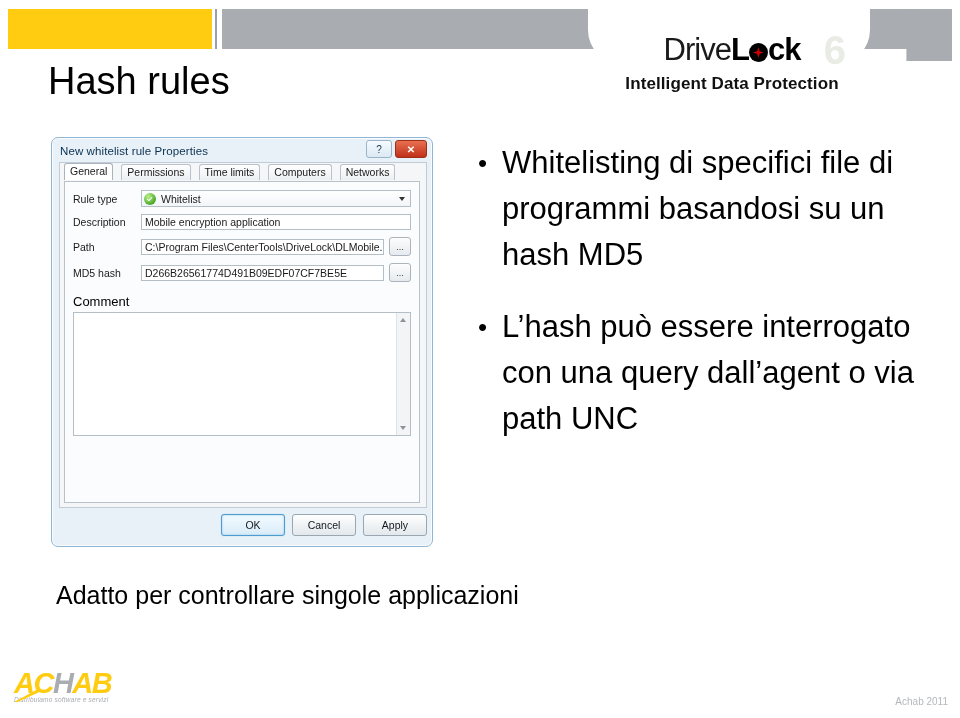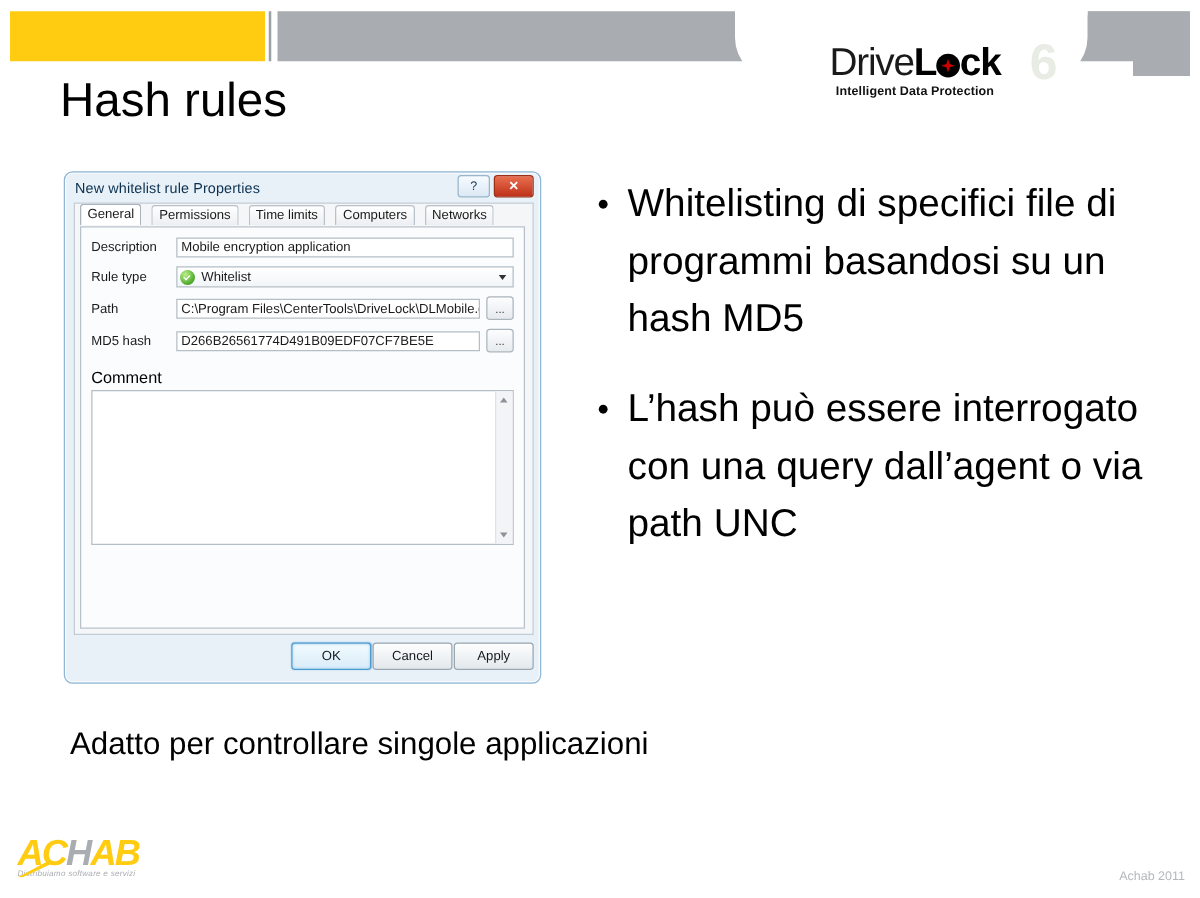--- a/index.html
+++ b/index.html
@@ -30,21 +30,21 @@
       font-family:"Liberation Sans",sans-serif;}
   #logo-l{font-size:31px;font-weight:bold;letter-spacing:-1px;color:#000;}
   #logo-lockhole{display:inline-block;position:relative;width:19px;height:19px;border-radius:50%;
       background:#000;vertical-align:-2px;}
   #logo-lockhole::after{content:"";position:absolute;left:4px;top:4px;width:11px;height:11px;
       background:#cc0000;border-radius:2px;
       clip-path:polygon(50% 0%,62% 38%,100% 50%,62% 62%,50% 100%,38% 62%,0% 50%,38% 38%);}
   #logo-ck{font-size:31px;font-weight:bold;letter-spacing:-1px;color:#000;}
   #logo-six{position:absolute;right:6px;top:-4px;font-size:40px;color:#e9ece4;font-weight:bold;
       line-height:40px;}
-  #logo-tagline{font-size:10px;font-weight:bold;color:#111;letter-spacing:0.1px;margin-top:2px;}
+  #logo-tagline{font-size:17px;font-weight:bold;color:#111;letter-spacing:0.1px;margin-top:8px;}
 
   
   #page-title{position:absolute;left:48px;top:58px;font-size:38px;color:#000;line-height:46px;}
 
   
   #dialog{position:absolute;left:51px;top:137px;width:382px;height:410px;
       background:#e9f1f8;border:1px solid #8fb6d4;border-radius:7px;
       box-shadow:0 0 0 1px rgba(255,255,255,.7) inset;padding:0;box-sizing:border-box;}
   #dialog-titlebar{position:relative;height:22px;padding:3px 6px 0 8px;box-sizing:border-box;}
   #dialog-title-text{font-size:11.5px;color:#0a3050;letter-spacing:0.1px;}
@@ -90,21 +90,21 @@
   #comment-label{font-size:13px;margin:12px 0 3px 0;}
   #comment-box{height:122px;border:1px solid #b4bec6;background:#ffffff;position:relative;}
   #comment-scroll{position:absolute;right:0;top:0;width:13px;height:100%;background:#f2f4f6;
       border-left:1px solid #dfe3e7;}
   .sb-arrow{position:absolute;left:3px;width:0;height:0;border-left:3px solid transparent;
       border-right:3px solid transparent;}
   .sb-up{top:5px;border-bottom:4px solid #8c9298;}
   .sb-down{bottom:5px;border-top:4px solid #8c9298;}
 
   #dialog-footer{position:absolute;left:7px;top:376px;width:368px;height:26px;display:flex;
-      justify-content:flex-end;gap:1px;}
+      justify-content:flex-end;gap:7px;}
   .dlg-btn{width:62px;height:20px;border:1px solid #9aa6b0;border-radius:3px;font-size:10.5px;
       color:#16191c;background:linear-gradient(#fdfefe,#e3e8ec);display:flex;align-items:center;
       justify-content:center;}
   .dlg-btn.default{border-color:#4e9bd0;box-shadow:0 0 2px #8dc4e8 inset,0 0 1px #6fb2de;
       background:linear-gradient(#f2faff,#d9ecf9);}
 
   
   #bullets{position:absolute;left:478px;top:140px;width:470px;}
   .bullet{display:flex;margin-bottom:26px;}
   .bullet-dot{width:24px;flex:none;font-size:26px;line-height:46px;color:#000;text-align:left;}
@@ -161,34 +161,34 @@
       <div class="tab active">General</div>
       <div class="tab">Permissions</div>
       <div class="tab">Time limits</div>
       <div class="tab">Computers</div>
       <div class="tab">Networks</div>
     </div>
 
     <div id="tabpage">
 
       <div class="field-row">
-        <div class="field-label">Description</div>
-        <div class="textbox">Mobile encryption application</div>
-      </div>
-
-      <div class="field-row">
         <div class="field-label">Rule type</div>
         <div class="combo">
           <span class="check-icon"></span>
           <span class="combo-text">Whitelist</span>
           <span class="combo-arrow"></span>
         </div>
       </div>
 
       <div class="field-row">
+        <div class="field-label">Description</div>
+        <div class="textbox">Mobile encryption application</div>
+      </div>
+
+      <div class="field-row">
         <div class="field-label">Path</div>
         <div class="textbox">C:\Program Files\CenterTools\DriveLock\DLMobile.ex</div>
         <div class="browse-btn">...</div>
       </div>
 
       <div class="field-row">
         <div class="field-label">MD5 hash</div>
         <div class="textbox">D266B26561774D491B09EDF07CF7BE5E</div>
         <div class="browse-btn">...</div>
       </div>

